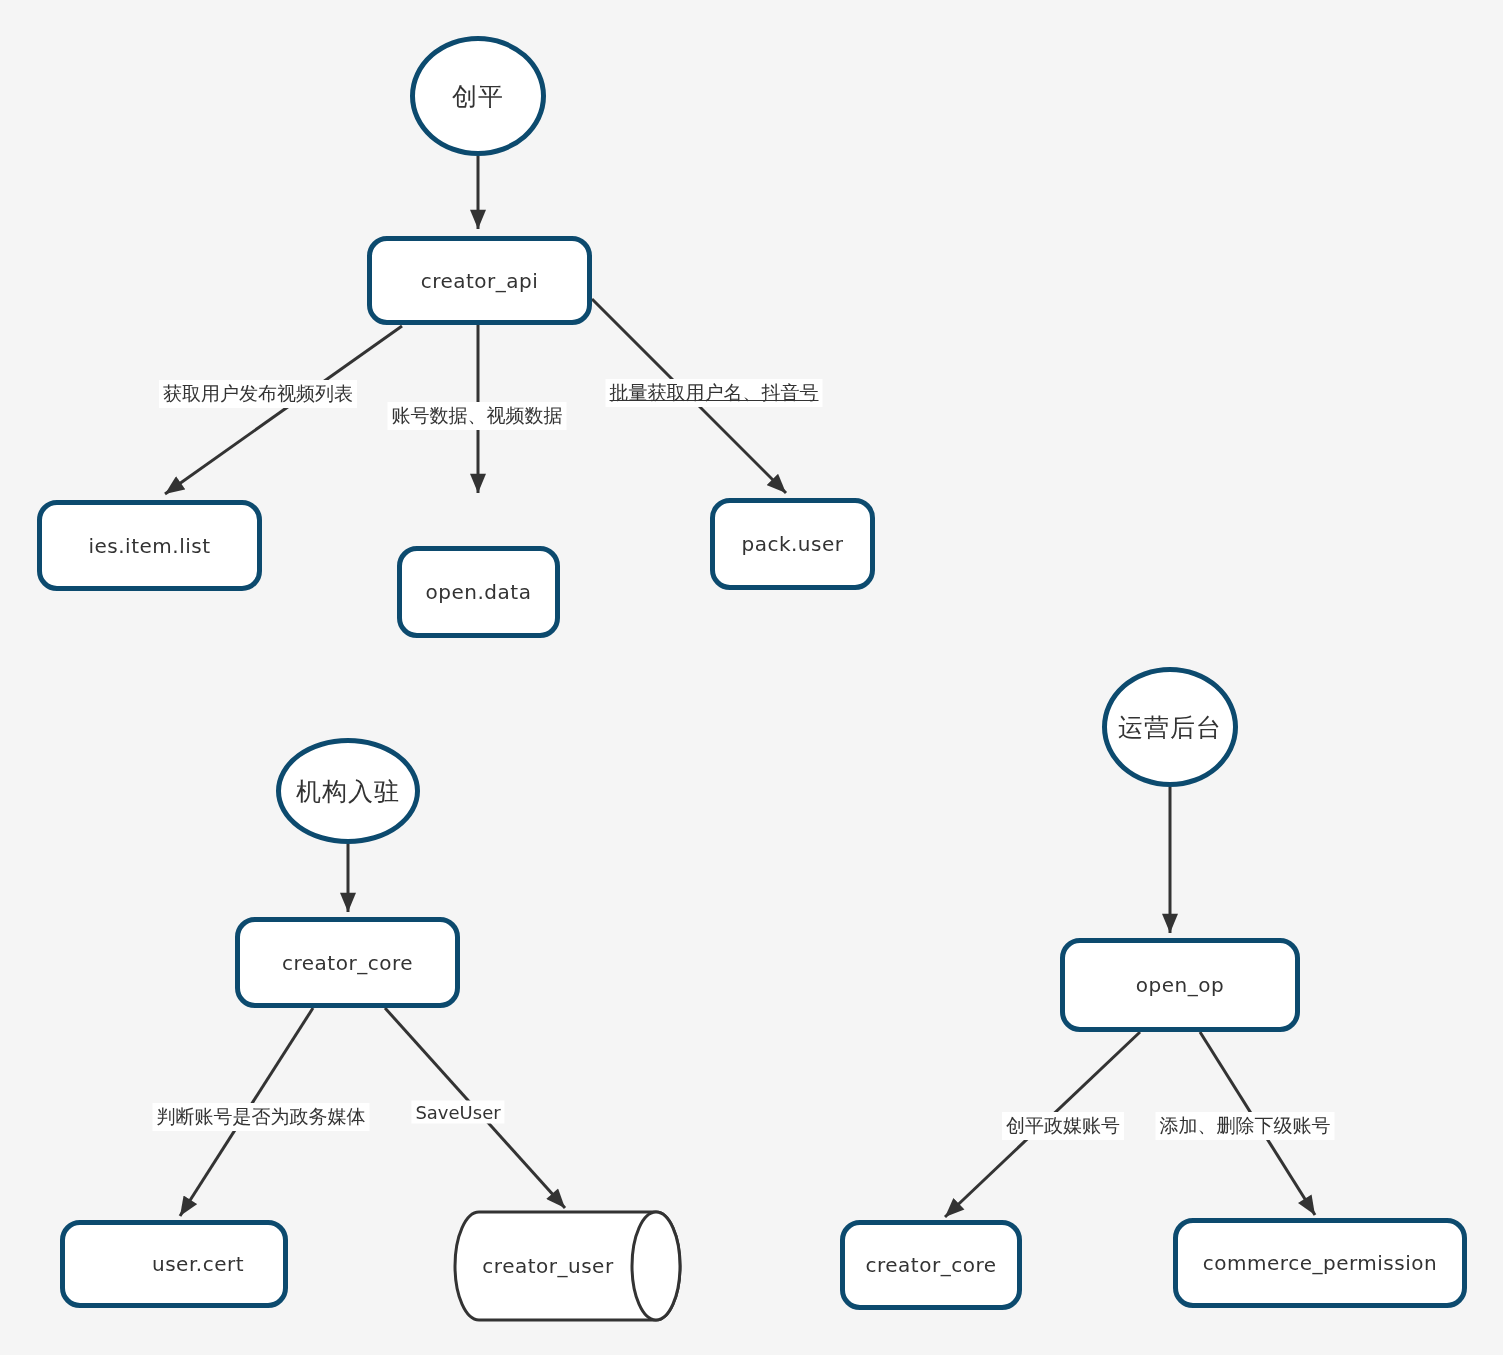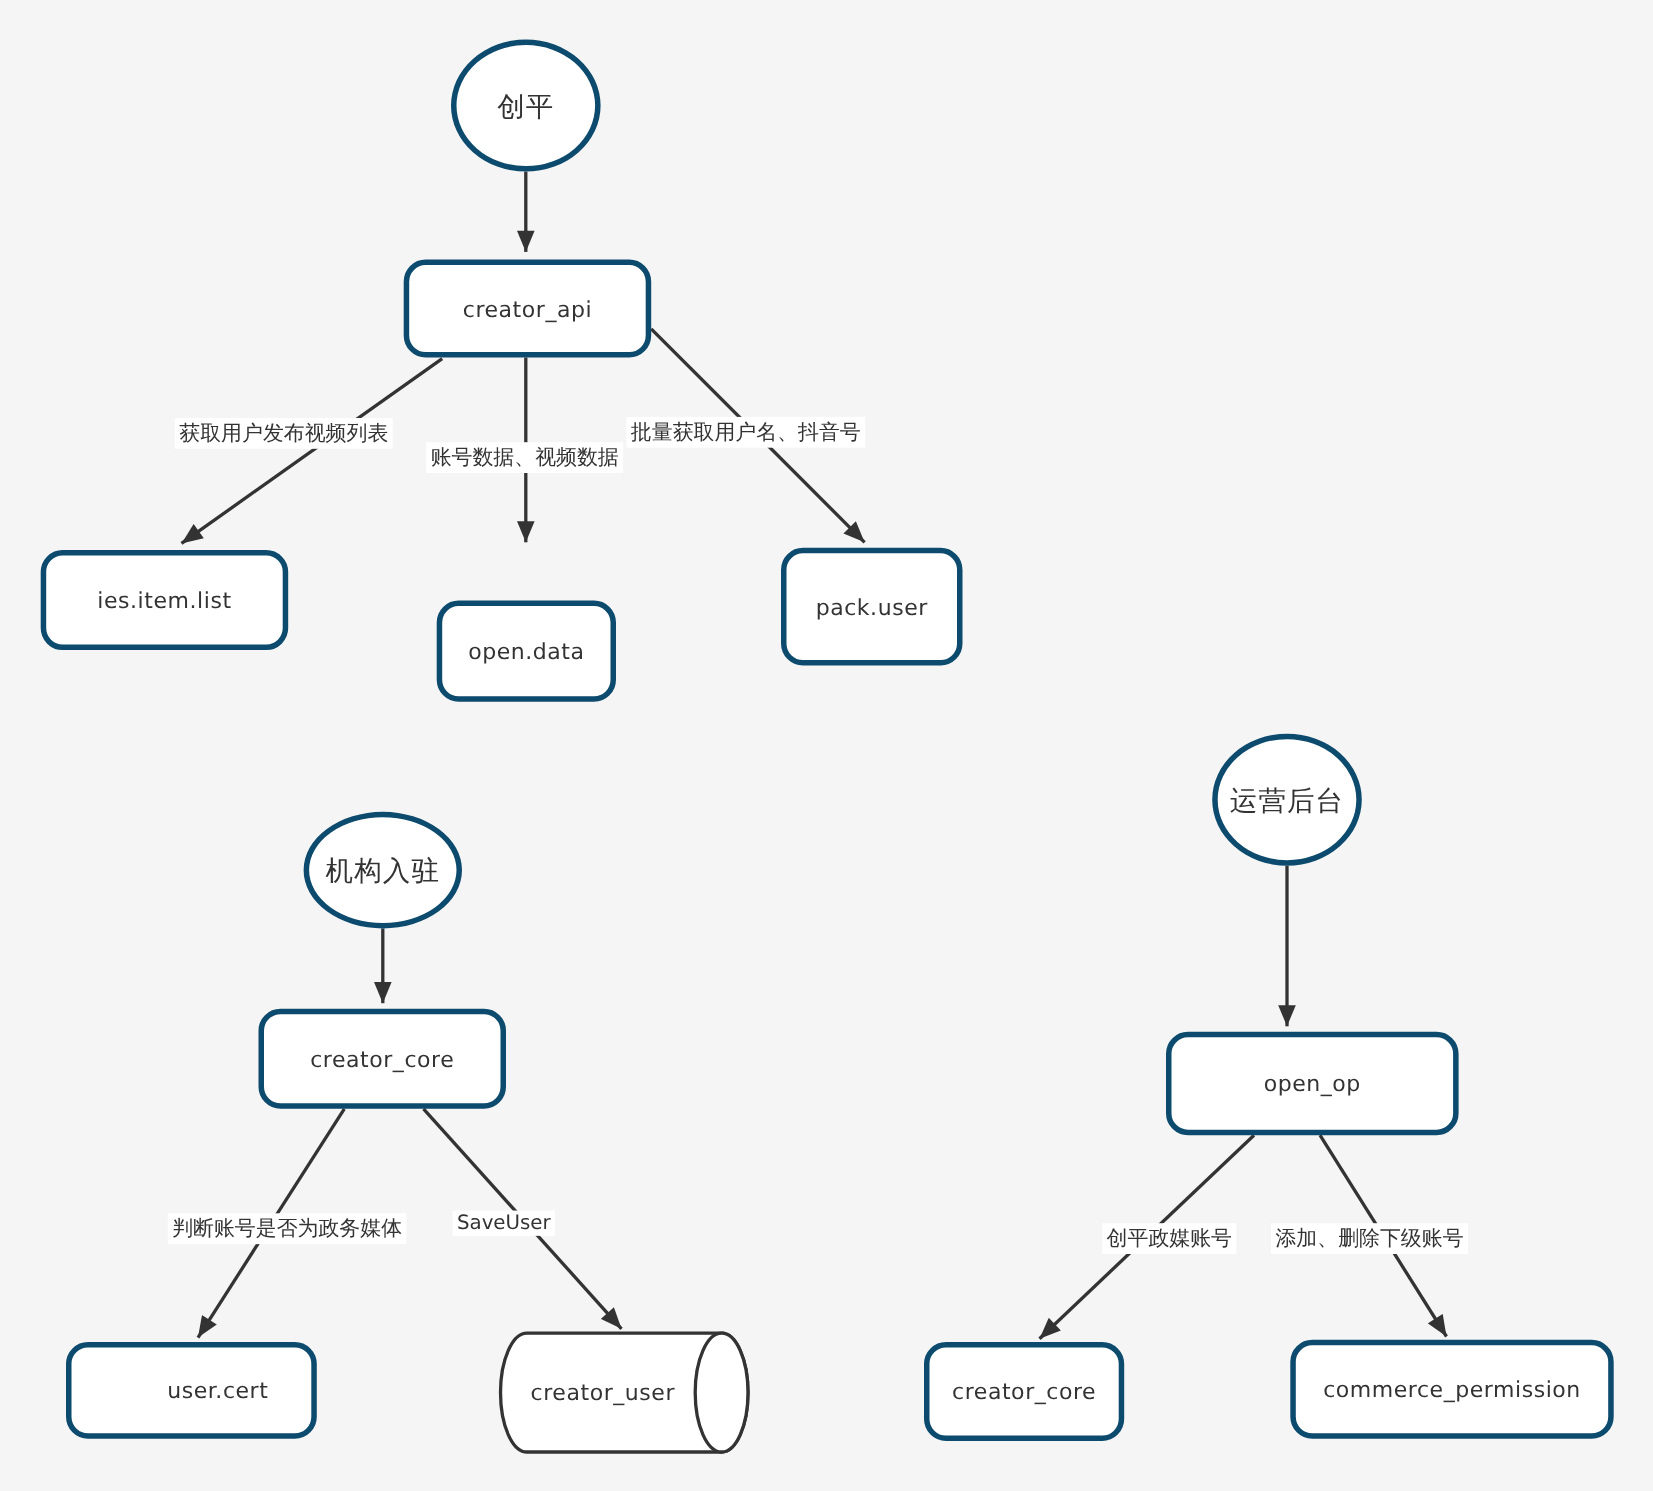--- a/index.html
+++ b/index.html
@@ -102,21 +102,21 @@
   </div>
 
   <div class="node rect" style="left:37px;top:500px;width:225px;height:91px;">
     <span>ies.item.list</span>
   </div>
 
   <div class="node rect" style="left:397px;top:498px;width:163px;height:92px;margin-top:48px;">
     <span>open.data</span>
   </div>
 
-  <div class="node rect" style="left:710px;top:498px;width:165px;height:107px;">
+  <div class="node rect" style="left:710px;top:498px;width:165px;height:92px;">
     <span>pack.user</span>
   </div>
 
   <div class="node ellipse" style="left:276px;top:738px;width:144px;height:106px;">
     <span>机构入驻</span>
   </div>
 
   <div class="node rect" style="left:235px;top:917px;width:225px;height:91px;">
     <span>creator_core</span>
   </div>
@@ -124,33 +124,33 @@
   <div class="node rect" style="left:60px;top:1220px;width:228px;height:88px;padding-left:48px;">
     <span>user.cert</span>
   </div>
 
   <div class="cyl-label" style="left:548px;top:1266px;">creator_user</div>
 
   <div class="node ellipse" style="left:1102px;top:667px;width:136px;height:120px;">
     <span>运营后台</span>
   </div>
 
-  <div class="node rect" style="left:1060px;top:938px;width:266px;height:94px;">
+  <div class="node rect" style="left:1060px;top:938px;width:240px;height:94px;">
     <span>open_op</span>
   </div>
 
   <div class="node rect" style="left:840px;top:1220px;width:182px;height:90px;">
     <span>creator_core</span>
   </div>
 
   <div class="node rect" style="left:1173px;top:1218px;width:294px;height:90px;">
     <span>commerce_permission</span>
   </div>
 
   <div class="edge-label" style="left:258px;top:394px;">获取用户发布视频列表</div>
   <div class="edge-label" style="left:477px;top:416px;">账号数据、视频数据</div>
-  <div class="edge-label" style="left:678px;top:393px;">批量获取用户名、抖音号</div>
+  <div class="edge-label" style="left:714px;top:393px;text-decoration:underline;">批量获取用户名、抖音号</div>
   <div class="edge-label" style="left:261px;top:1117px;">判断账号是否为政务媒体</div>
   <div class="edge-label latin" style="left:458px;top:1112px;">SaveUser</div>
   <div class="edge-label" style="left:1063px;top:1126px;">创平政媒账号</div>
   <div class="edge-label" style="left:1245px;top:1126px;text-align:right;">添加、删除下级账号</div>
 
 </div>
 
 </body></html>

